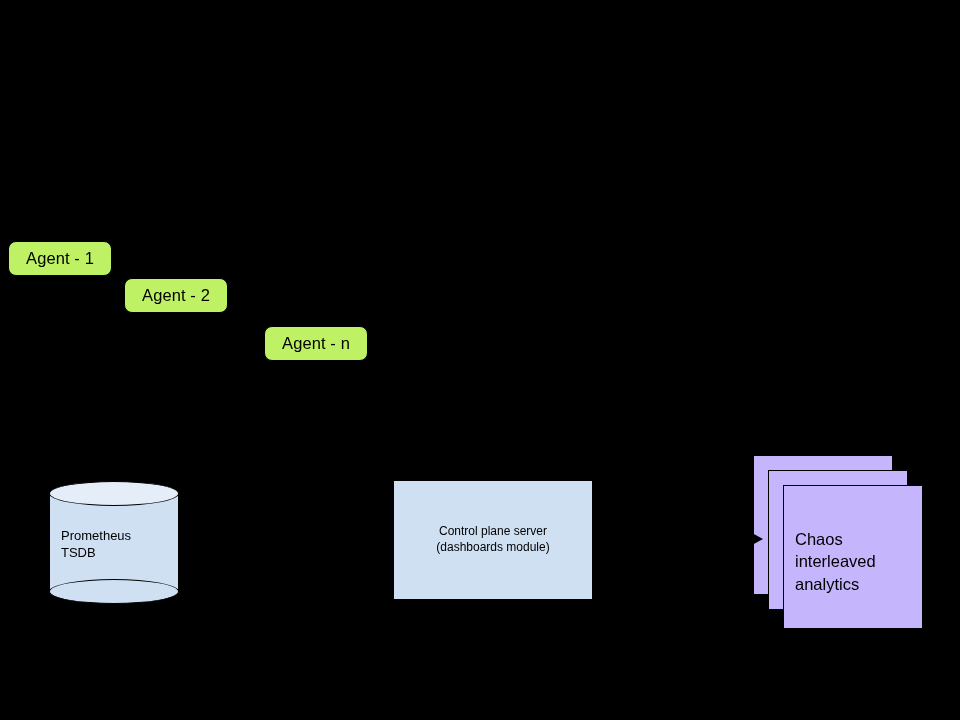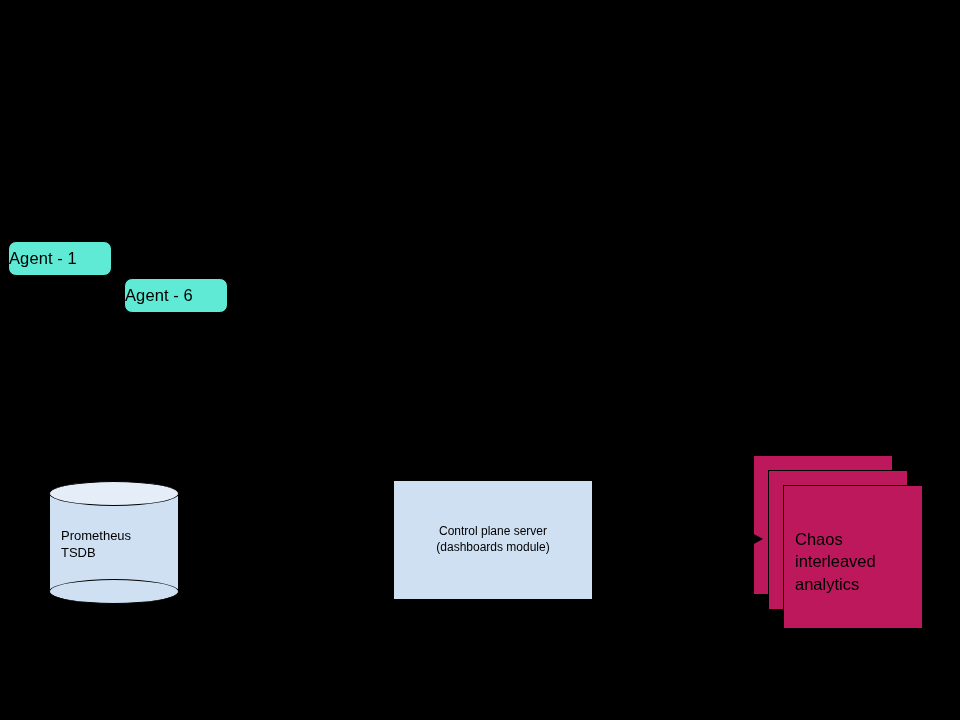--- a/index.html
+++ b/index.html
@@ -15,26 +15,26 @@
     overflow: hidden;
     font-family: "Liberation Sans", sans-serif;
   }
   .node {
     position: absolute;
     box-sizing: border-box;
     color: #000000;
   }
   
   .agent {
-    background: #5eead4;
+    background: #bef264;
     border: 1px solid #000000;
     border-radius: 8px;
     display: flex;
     align-items: center;
-    justify-content: flex-start;
+    justify-content: center;
     font-size: 16.5px;
     line-height: 1.1;
     letter-spacing: 0.1px;
     white-space: nowrap;
   }
   
   .cylinder {
     
   }
   .cyl-body {
@@ -86,21 +86,21 @@
     border: 1px solid #000000;
     display: flex;
     align-items: center;
     justify-content: center;
     text-align: center;
     font-size: 12px;
     line-height: 1.32;
   }
   
   .card {
-    background: #be185d;
+    background: #c4b5fd;
     border: 1px solid #000000;
     box-sizing: border-box;
   }
   .card-front {
     padding: 0;
   }
   .card-label {
     position: absolute;
     left: 11px;
     top: 42px;
@@ -125,23 +125,26 @@
 </head>
 <body>
 
 <div id="canvas">
 
   <div class="node agent" style="left:8px; top:241px; width:104px; height:35px;">
     <span>Agent - 1</span>
   </div>
 
   <div class="node agent" style="left:124px; top:278px; width:104px; height:35px;">
-    <span>Agent - 6</span>
+    <span>Agent - 2</span>
   </div>
 
+  <div class="node agent" style="left:264px; top:326px; width:104px; height:35px;">
+    <span>Agent - n</span>
+  </div>
 
   <div class="node cylinder" style="left:49px; top:481px; width:130px; height:123px;">
     <div class="cyl-body"></div>
     <div class="cyl-bottom"></div>
     <div class="cyl-top"></div>
     <div class="cyl-label">
       <div>Prometheus</div>
       <div>TSDB</div>
     </div>
   </div>

